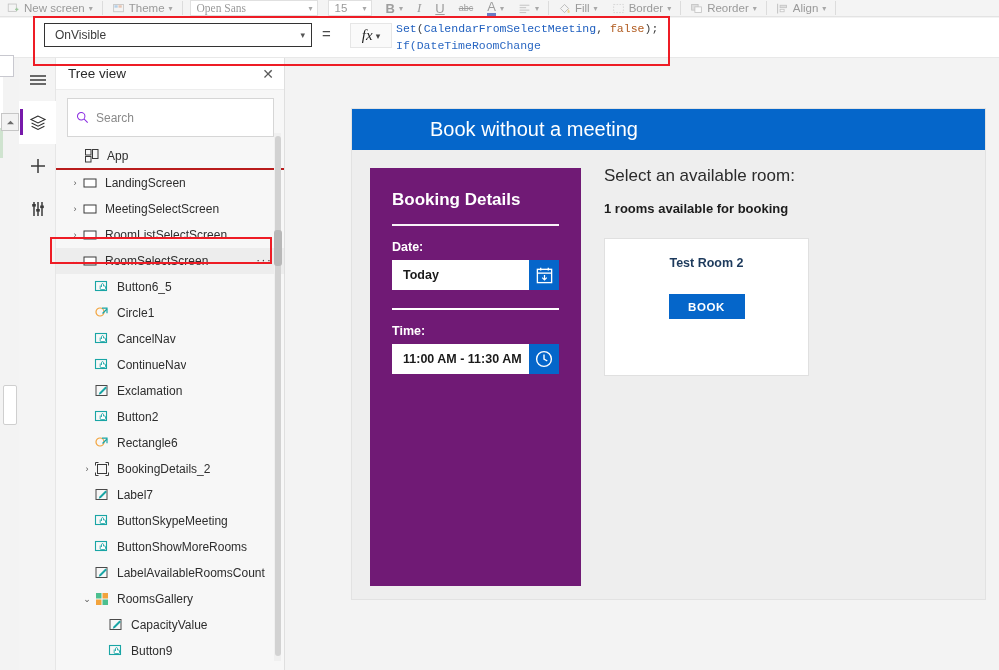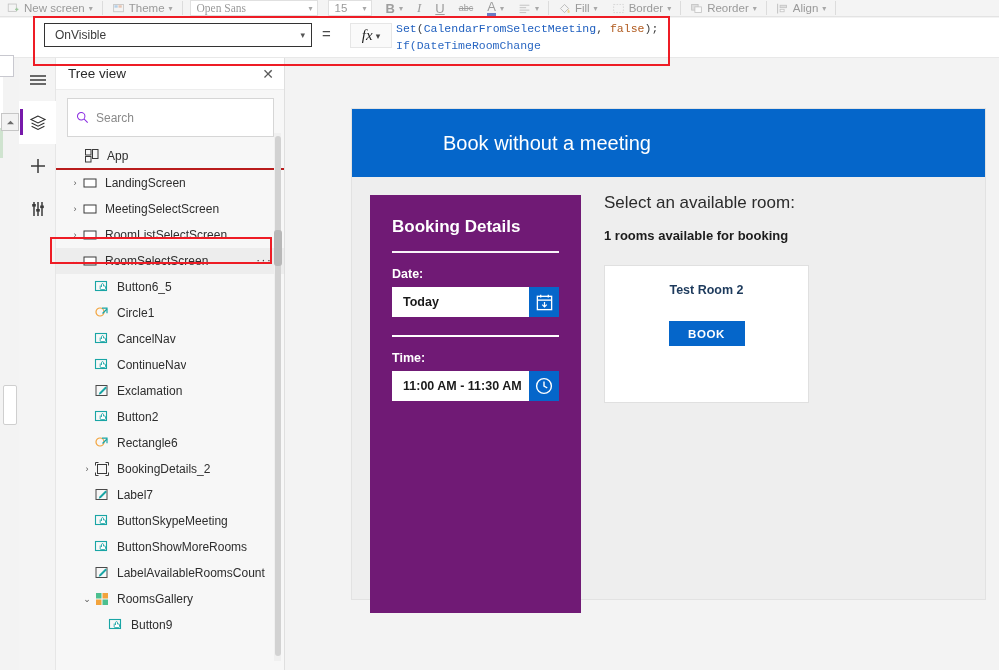--- a/index.html
+++ b/index.html
@@ -140,21 +140,21 @@
   
   .canvas-area {
     position: absolute; left: 286px; top: 58px; right: 0; bottom: 0;
     background: #f3f3f3;
   }
   .phone {
     position: absolute; left: 66px; top: 51px; width: 633px; height: 490px;
     background: #eeeeee; box-shadow: 0 0 0 1px #e2e2e2;
   }
   .app-header {
-    height: 68px; background: #0566ca; display: flex; align-items: center; padding-left: 13px;
+    height: 41px; background: #0566ca; display: flex; align-items: center;
   }
   .app-title { color: #fff; font-size: 20px; margin-left: 78px; font-weight: 400; }
   .app-body { position: relative; height: 433px; }
 
   .booking-panel {
     position: absolute; left: 18px; top: 18px; width: 211px; height: 418px;
     background: #701a75; color: #fff;
   }
   .bp-title { font-size: 17px; font-weight: bold; padding: 22px 0 0 22px; }
   .bp-rule { height: 2px; background: #fff; margin: 14px 22px 0 22px; opacity: .95; }
@@ -561,20 +561,29 @@
           <svg width="16" height="16" viewBox="0 0 16 16">
             <rect x="2" y="2" width="5.5" height="5.5" fill="#4cbf8f"></rect>
             <rect x="8.5" y="2" width="5.5" height="5.5" fill="#f2a33c"></rect>
             <rect x="2" y="8.5" width="5.5" height="5.5" fill="#f2a33c"></rect>
             <rect x="8.5" y="8.5" width="5.5" height="5.5" fill="#4cbf8f"></rect>
           </svg>
         </span>
         <span class="tlabel">RoomsGallery</span>
       </div>
 
+      <div class="tree-row" style="padding-left:52px">
+        <span class="ticon">
+          <svg width="16" height="16" viewBox="0 0 16 16">
+              <rect x="2" y="2.5" width="11" height="10" fill="none" stroke="#4a4a4a" stroke-width="1"></rect>
+              <path d="M11.5 3.5l-6 6-.8 2.2 2.2-.8 6-6z" fill="#19a5a5"></path>
+            </svg>
+        </span>
+        <span class="tlabel">CapacityValue</span>
+      </div>
 
       <div class="tree-row" style="padding-left:52px">
         <span class="ticon">
           <svg width="16" height="16" viewBox="0 0 16 16">
               <rect x="1.5" y="2.5" width="11" height="9" fill="none" stroke="#19a5a5" stroke-width="1.1"></rect>
               <path d="M6.2 6.5v3.2c0 .5.4.9.9.9h3.4c.6 0 1-.5 1-1.1V7.8c0-.5-.4-.8-.9-.8H9.5V5.6c0-.6-.5-1-1-1s-1 .5-1 1v2.4" fill="#fff" stroke="#19a5a5" stroke-width=".9"></path>
             </svg>
         </span>
         <span class="tlabel">Button9</span>
       </div>

